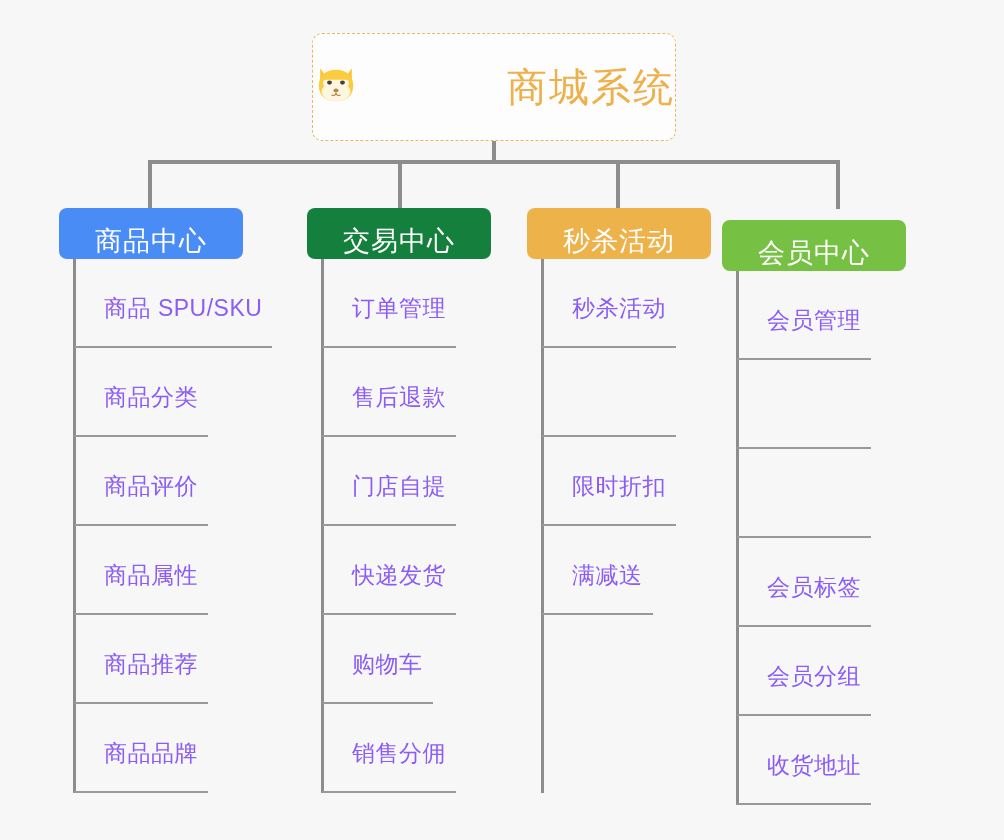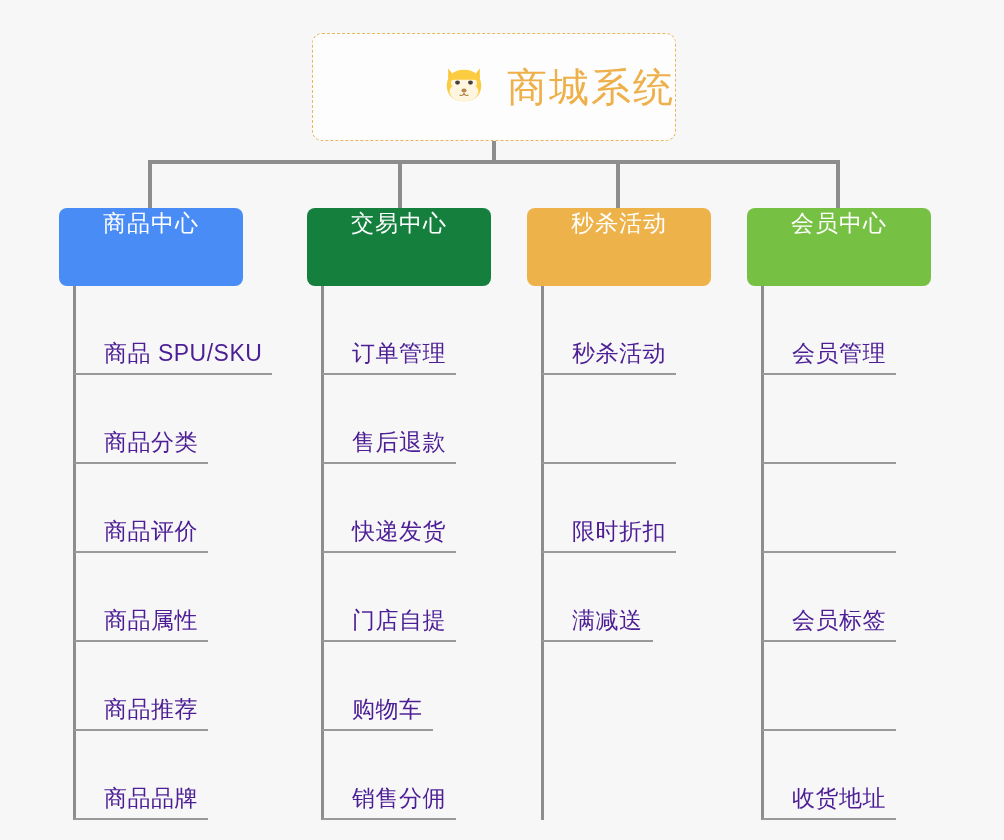--- a/index.html
+++ b/index.html
@@ -26,21 +26,21 @@
     left: 312px;
     top: 33px;
     width: 364px;
     height: 108px;
     box-sizing: border-box;
     background: #fdfdfd;
     border: 1px dashed #e9b65c;
     border-radius: 10px;
     display: flex;
     align-items: center;
-    justify-content: flex-end;
+    justify-content: space-between;
     gap: 20px;
   }
   .root-icon {
     font-size: 44px;
     line-height: 1;
     display: block;
     filter: saturate(1.1);
   }
   .root-title {
     font-size: 40px;
@@ -71,27 +71,27 @@
     width: 4px;
     height: 49px;
   }
 
   
   .column {
     position: absolute;
     top: 208px;
   }
   .col-header {
-    height: 78px;
+    height: 51px;
     border-radius: 8px;
     display: flex;
-    align-items: flex-start;
+    align-items: flex-end;
     justify-content: center;
     color: #ffffff;
-    font-size: 23px;
+    font-size: 27px;
     letter-spacing: 1px;
     box-sizing: border-box;
   }
   .col-body {
     position: relative;
     margin-top: 0;
   }
   .spine {
     position: absolute;
     left: 14px;
@@ -103,23 +103,23 @@
     position: relative;
     height: 89px;
     box-sizing: border-box;
     display: flex;
     align-items: flex-end;
   }
   .leaf-text {
     position: relative;
     margin-left: 45px;
     font-size: 23px;
-    color: #4c1d95;
+    color: #8b5cf6;
     white-space: nowrap;
-    padding-bottom: 6px;
+    padding-bottom: 24px;
     letter-spacing: 0.5px;
   }
   .leaf-underline {
     position: absolute;
     left: 15px;
     bottom: 0;
     height: 2px;
     background: #999999;
   }
 </style>
@@ -194,25 +194,25 @@
       <div class="spine" style="height: 534px;"></div>
       <div class="leaf">
         <span class="leaf-text">订单管理</span>
         <span class="leaf-underline" style="width: 134px;"></span>
       </div>
       <div class="leaf">
         <span class="leaf-text">售后退款</span>
         <span class="leaf-underline" style="width: 134px;"></span>
       </div>
       <div class="leaf">
+        <span class="leaf-text">门店自提</span>
+        <span class="leaf-underline" style="width: 134px;"></span>
+      </div>
+      <div class="leaf">
         <span class="leaf-text">快递发货</span>
-        <span class="leaf-underline" style="width: 134px;"></span>
-      </div>
-      <div class="leaf">
-        <span class="leaf-text">门店自提</span>
         <span class="leaf-underline" style="width: 134px;"></span>
       </div>
       <div class="leaf">
         <span class="leaf-text">购物车</span>
         <span class="leaf-underline" style="width: 111px;"></span>
       </div>
       <div class="leaf">
         <span class="leaf-text">销售分佣</span>
         <span class="leaf-underline" style="width: 134px;"></span>
       </div>
@@ -236,41 +236,42 @@
         <span class="leaf-text">限时折扣</span>
         <span class="leaf-underline" style="width: 134px;"></span>
       </div>
       <div class="leaf">
         <span class="leaf-text">满减送</span>
         <span class="leaf-underline" style="width: 111px;"></span>
       </div>
     </div>
   </div>
 
-  <div class="column" id="col3" style="left:747px; width:184px;">
+  <div class="column" id="col3" style="left:722px; width:184px;margin-top:12px;">
     <div class="col-header" style="background: rgb(118, 192, 67);">
       <span>会员中心</span>
     </div>
     <div class="col-body">
       <div class="spine" style="height: 534px;"></div>
       <div class="leaf">
         <span class="leaf-text">会员管理</span>
         <span class="leaf-underline" style="width: 134px;"></span>
       </div>
       <div class="leaf">
         <span class="leaf-underline" style="width: 134px;"></span>
       </div>
       <div class="leaf">
         <span class="leaf-underline" style="width: 134px;"></span>
       </div>
       <div class="leaf">
         <span class="leaf-text">会员标签</span>
         <span class="leaf-underline" style="width: 134px;"></span>
       </div>
       <div class="leaf">
+        <span class="leaf-text">会员分组</span>
         <span class="leaf-underline" style="width: 134px;"></span>
       </div>
       <div class="leaf">
         <span class="leaf-text">收货地址</span>
         <span class="leaf-underline" style="width: 134px;"></span>
       </div>
     </div>
   </div>
 
 </div>

